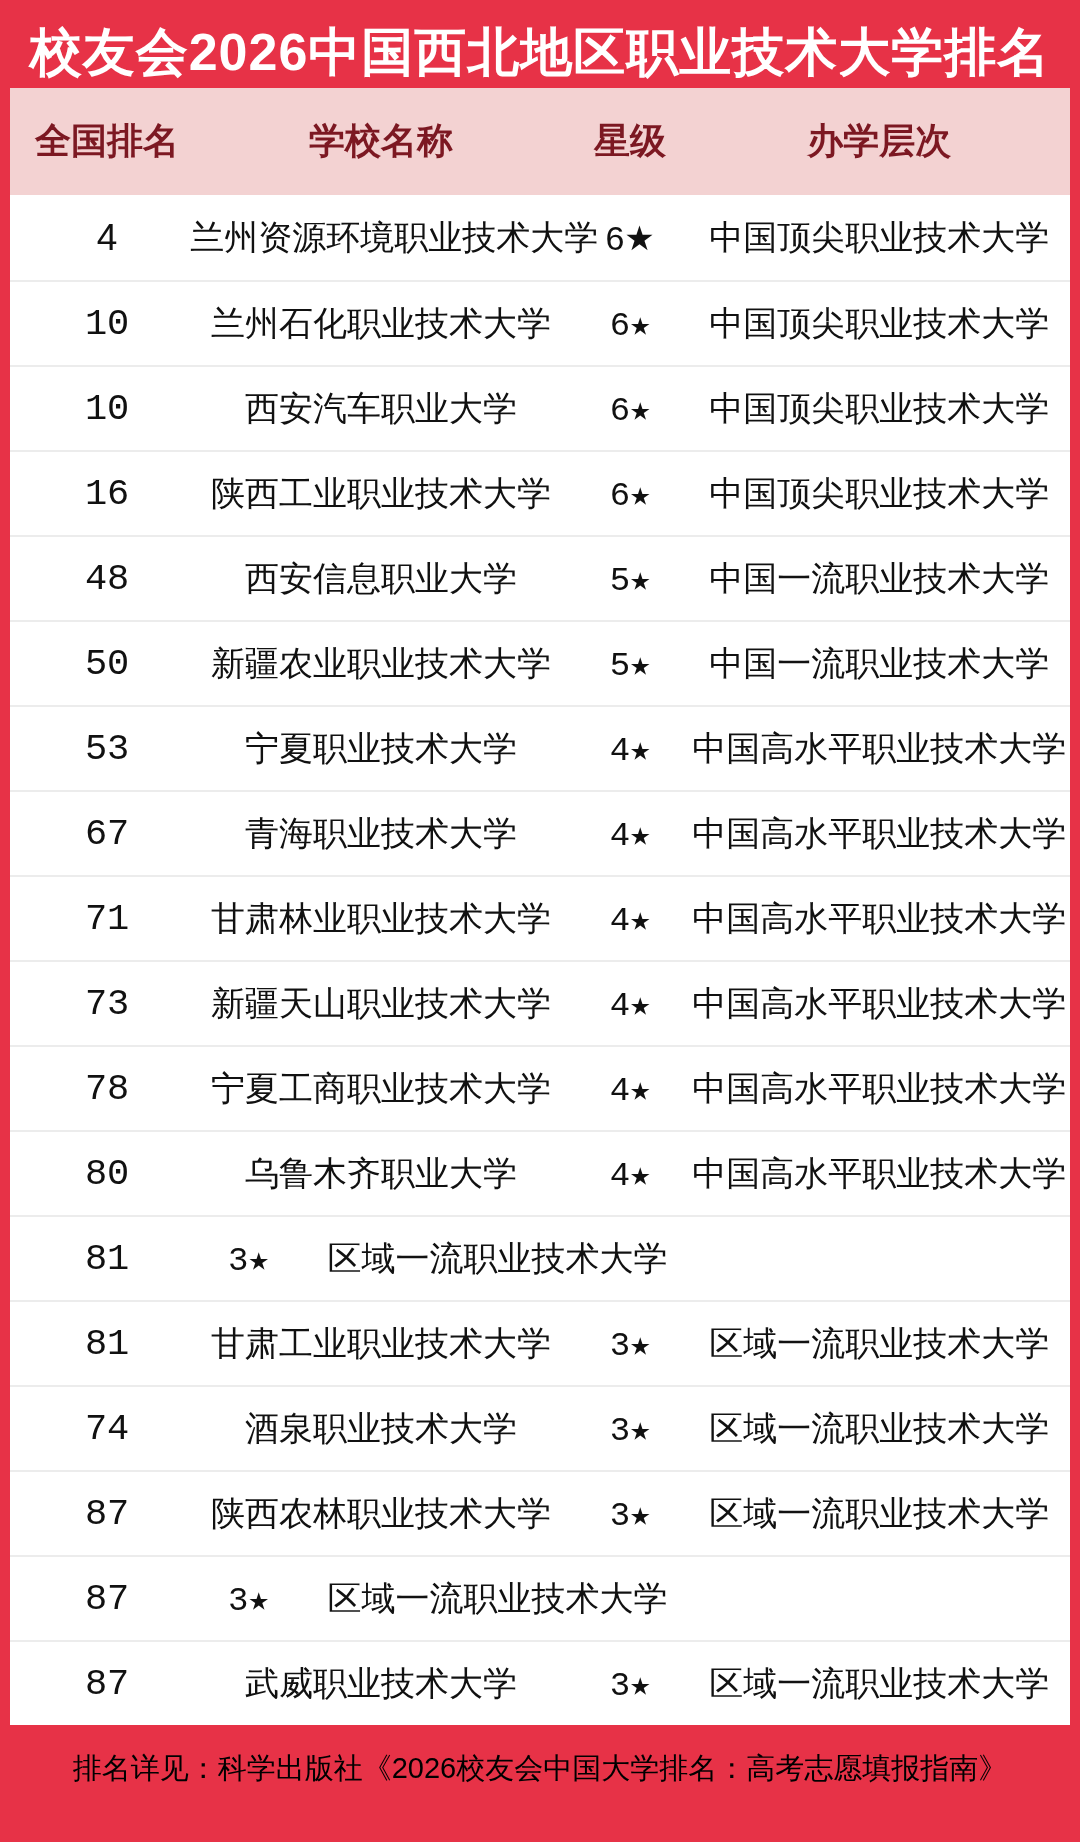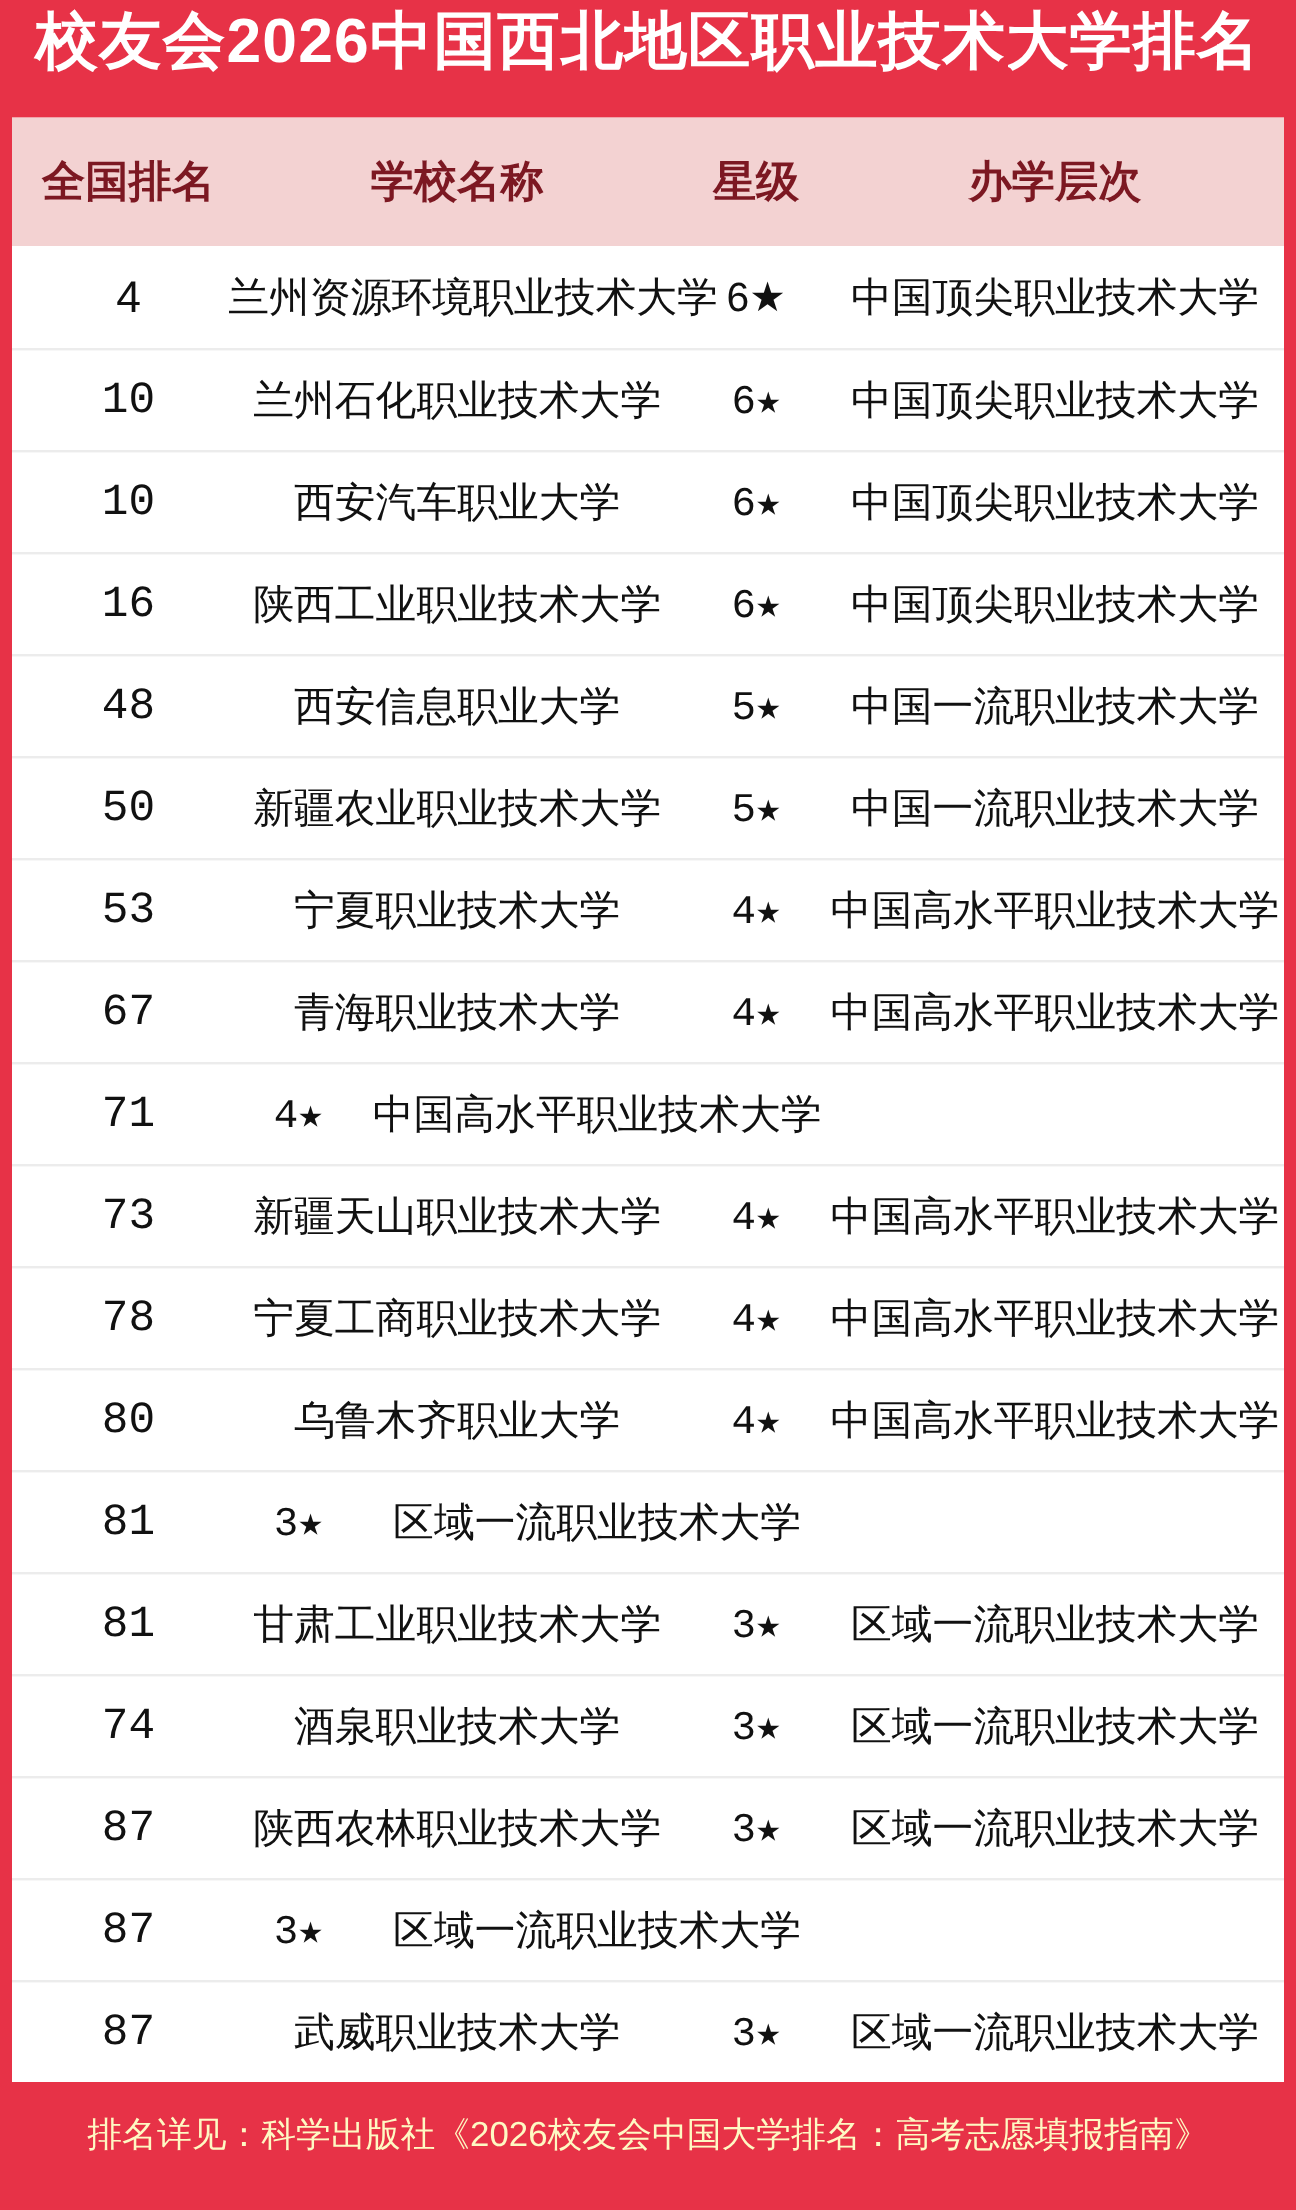--- a/index.html
+++ b/index.html
@@ -4,23 +4,23 @@
 <style>
   * { margin: 0; padding: 0; box-sizing: border-box; }
   html, body { width: 1080px; }
   body {
     height: 1842px;
     background: #E73247;
     font-family: "Liberation Sans", "DejaVu Sans", sans-serif;
     overflow: hidden;
   }
   .banner {
-    height: 98px;
-    display: flex;
-    align-items: flex-start;
+    height: 88px;
+    display: flex;
+    align-items: flex-end;
     justify-content: center;
   }
   .banner .title {
     color: #ffffff;
     font-size: 52px;
     font-weight: 700;
     letter-spacing: 1px;
     white-space: nowrap;
   }
   .table-wrap {
@@ -59,21 +59,21 @@
   .col-star  { width: 11%; }
   .col-level { width: 36%; text-align: center; }
   .row .col-rank { font-size: 37px; font-weight: 400; }
   .footer {
     height: 87px;
     display: flex;
     align-items: center;
     justify-content: center;
   }
   .footer .footer-text {
-    color: #fef9c3;
+    color: #000000;
     font-size: 29px;
     font-weight: 500;
     white-space: nowrap;
   }
 </style>
 </head>
 <body>
 
 <div class="banner">
   <div class="title">校友会2026中国西北地区职业技术大学排名</div>
@@ -130,20 +130,21 @@
         <div class="cell col-level">中国高水平职业技术大学</div>
       </div>
       <div class="row">
         <div class="cell col-rank">67</div>
         <div class="cell col-name">青海职业技术大学</div>
         <div class="cell col-star">4★</div>
         <div class="cell col-level">中国高水平职业技术大学</div>
       </div>
       <div class="row">
         <div class="cell col-rank">71</div>
+        <div class="cell col-name">甘肃林业职业技术大学</div>
         <div class="cell col-star">4★</div>
         <div class="cell col-level">中国高水平职业技术大学</div>
       </div>
       <div class="row">
         <div class="cell col-rank">73</div>
         <div class="cell col-name">新疆天山职业技术大学</div>
         <div class="cell col-star">4★</div>
         <div class="cell col-level">中国高水平职业技术大学</div>
       </div>
       <div class="row">

